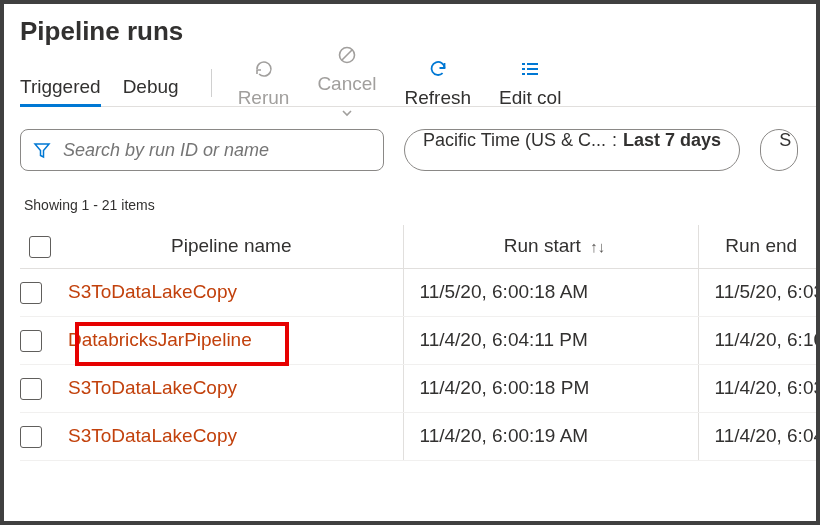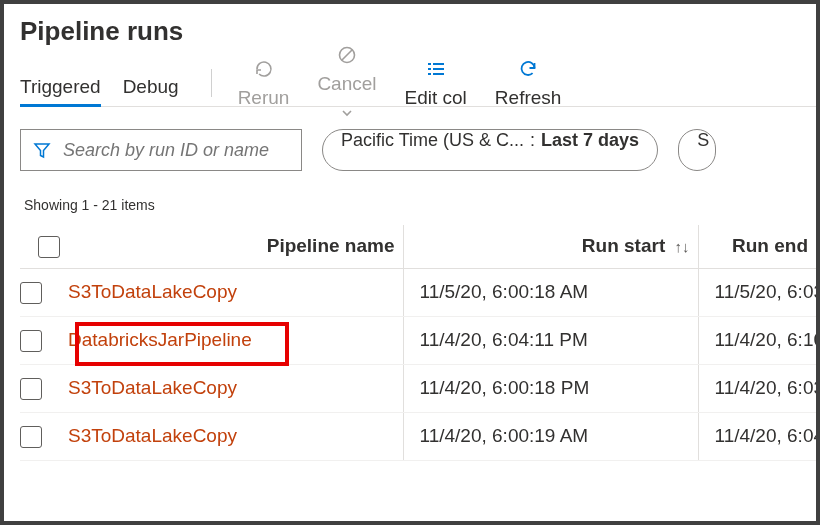--- a/index.html
+++ b/index.html
@@ -78,22 +78,22 @@
     display: flex;
     align-items: center;
     gap: 20px;
     margin-top: 22px;
     width: 100%;
   }
   .search-box {
     display: flex;
     align-items: center;
     border: 1px solid #8a8886;
-    border-radius: 0;
-    width: 282px;
+    border-radius: 8px;
+    width: 364px;
     height: 42px;
     padding: 0 12px;
     gap: 10px;
   }
   .search-box .icon { color: #0078d4; width:18px; height:18px;}
   .search-box input {
     border: none;
     outline: none;
     font-size: 18px;
     font-style: italic;
@@ -120,23 +120,23 @@
     font-size: 14px;
     margin: 26px 0 12px 4px;
   }
 
   table.data {
     border-collapse: collapse;
     width: 100%;
     table-layout: fixed;
   }
   table.data th {
-    text-align: right;
+    text-align: center;
     font-size: 19px;
-    font-weight: 700;
+    font-weight: 400;
     color: #323130;
     padding: 10px 8px 10px 0;
     border-bottom: 1px solid #e1dfdd;
   }
   table.data th.colsep, table.data td.colsep {
     border-left: 1px solid #e1dfdd;
     padding-left: 16px;
   }
   table.data td {
     font-size: 19px;
@@ -196,42 +196,42 @@
         </svg>
       </span>
       <span>Cancel</span>
       <span class="icon">
         <svg viewBox="0 0 12 12" width="12" height="12" fill="none" stroke="currentColor" stroke-width="1.6">
           <path d="M2 4l4 4 4-4"></path>
         </svg>
       </span>
     </div>
 
+    <div class="action refresh">
+      <span class="icon">
+        <svg viewBox="0 0 20 20" width="22" height="22" fill="none" stroke="#0078d4" stroke-width="1.8">
+          <path d="M16.5 9a6.5 6.5 0 1 0-1.9 5.1"></path>
+            <path d="M16.5 4v5h-5"></path>
+        </svg>
+      </span>
+      <span>Refresh</span>
+    </div>
+
     <div class="action edit">
       <span class="icon">
         <svg viewBox="0 0 20 20" width="20" height="20" fill="#0078d4">
           <rect x="2" y="4" width="3" height="2"></rect>
             <rect x="7" y="4" width="11" height="2"></rect>
           <rect x="2" y="9" width="3" height="2"></rect>
             <rect x="7" y="9" width="11" height="2"></rect>
           <rect x="2" y="14" width="3" height="2"></rect>
             <rect x="7" y="14" width="11" height="2"></rect>
         </svg>
       </span>
       <span>Edit col</span>
-    </div>
-
-    <div class="action refresh">
-      <span class="icon">
-        <svg viewBox="0 0 20 20" width="22" height="22" fill="none" stroke="#0078d4" stroke-width="1.8">
-          <path d="M16.5 9a6.5 6.5 0 1 0-1.9 5.1"></path>
-            <path d="M16.5 4v5h-5"></path>
-        </svg>
-      </span>
-      <span>Refresh</span>
     </div>
   </div>
 
   <div class="filters-row">
     <div class="search-box">
       <span class="icon">
         <svg viewBox="0 0 18 18" width="18" height="18" fill="none" stroke="#0078d4" stroke-width="1.5">
           <path d="M2 3h14l-5.5 6.5V16l-3-1.5V9.5L2 3z"></path>
         </svg>
       </span>

